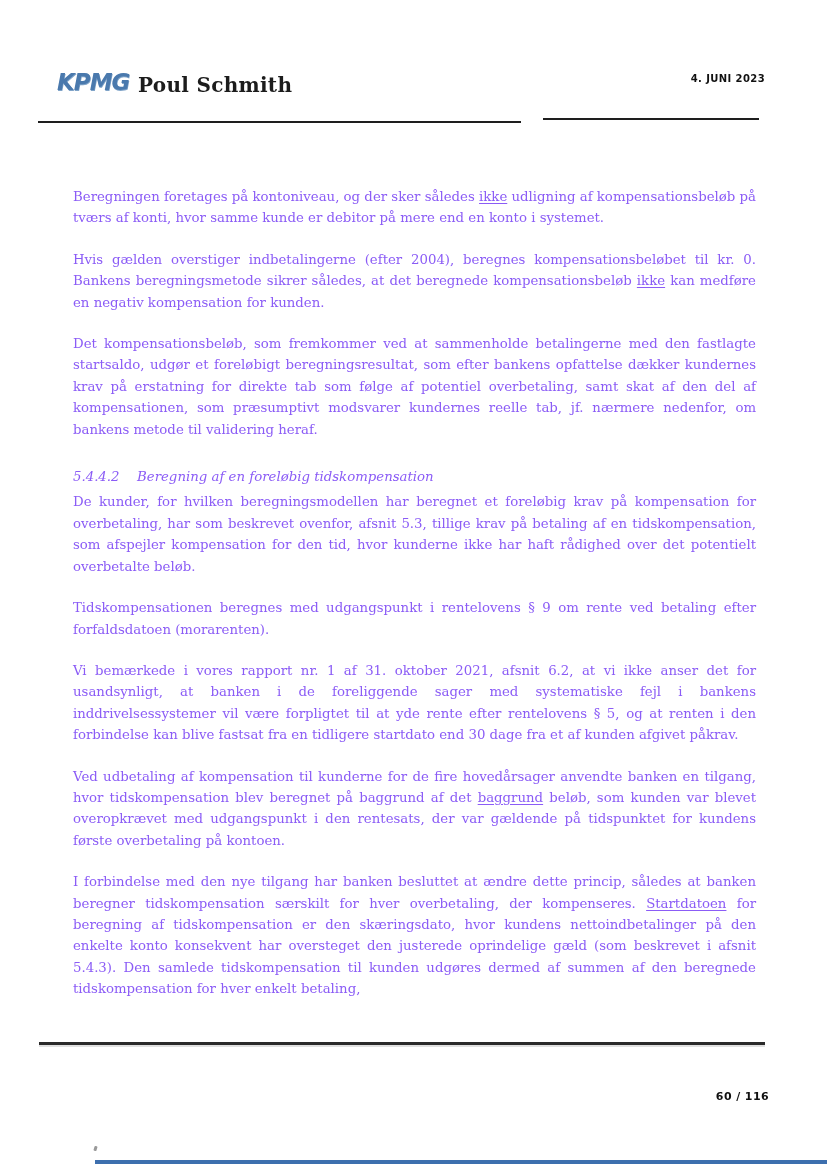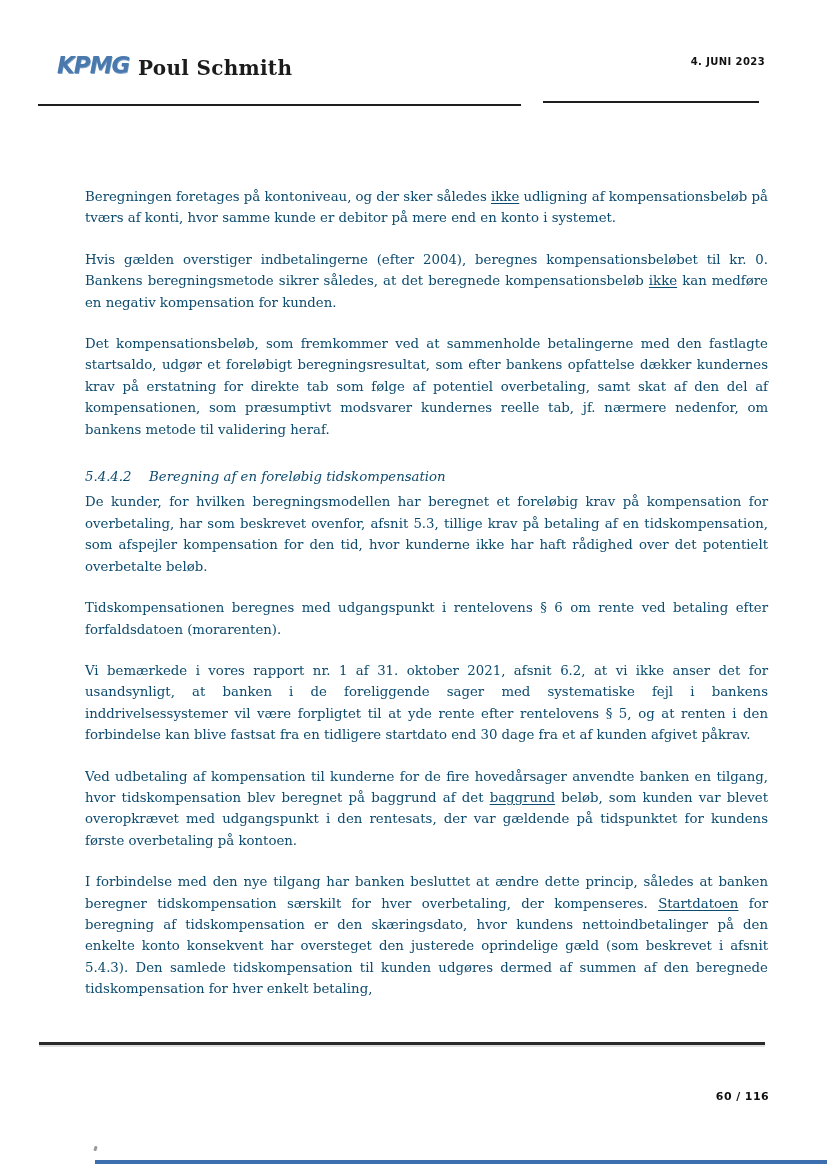--- a/index.html
+++ b/index.html
@@ -10,21 +10,21 @@
   }
   .page{
     position:relative;
     width:827px;
     height:1169px;
     background:#ffffff;
     overflow:hidden;
     margin:0 auto;
   }
   
-  .header{position:absolute;left:0;top:0;width:100%;height:120px;}
+  .header{position:absolute;left:0;top:17px;width:100%;height:120px;}
   .logo{
     position:absolute;left:57px;top:52px;
     font-family:"DejaVu Sans", sans-serif;
     font-style:italic;font-weight:bold;
     font-size:23px;letter-spacing:-1px;
     color:#4a79ad;
     text-shadow:0.5px 0.5px 0 #7fa3c8;
   }
   .firm-name{
     position:absolute;left:138px;top:56px;
@@ -36,22 +36,22 @@
     position:absolute;right:62px;top:56px;
     font-family:"DejaVu Sans", sans-serif;
     font-weight:bold;font-size:10px;color:#111;
     letter-spacing:0.4px;
   }
   .rule{position:absolute;background:#1e1e1e;height:2px;}
   .rule-header-left{left:38px;top:104px;width:483px;}
   .rule-header-right{left:543px;top:101px;width:216px;}
   
   .content{
-    position:absolute;left:85px;top:186px;width:683px;
-    font-size:13.3px;line-height:21.4px;color:#0c4a6e;
+    position:absolute;left:73px;top:186px;width:683px;
+    font-size:13.3px;line-height:21.4px;color:#8b5cf6;
     text-align:justify;
   }
   .content p{margin:0 0 20px 0;}
   .content .u{text-decoration:underline;text-underline-offset:2px;}
   .heading{
     font-style:italic;
     margin:26px 0 4px 0;
   }
   .heading .h-num{display:inline-block;width:64px;}
   .heading .h-title{}
@@ -85,21 +85,21 @@
     <div class="rule rule-header-left"></div>
     <div class="rule rule-header-right"></div>
   </div>
 
   <div class="content">
       <p><span>Beregningen foretages på kontoniveau, og der sker således </span><span class="u">ikke</span><span> udligning af kompensationsbeløb på tværs af konti, hvor samme kunde er debitor på mere end en konto i systemet.</span></p>
       <p><span>Hvis gælden overstiger indbetalingerne (efter 2004), beregnes kompensationsbeløbet til kr. 0. Bankens beregningsmetode sikrer således, at det beregnede kompensationsbeløb </span><span class="u">ikke</span><span> kan medføre en negativ kompensation for kunden.</span></p>
       <p><span>Det kompensationsbeløb, som fremkommer ved at sammenholde betalingerne med den fastlagte startsaldo, udgør et foreløbigt beregningsresultat, som efter bankens opfattelse dækker kundernes krav på erstatning for direkte tab som følge af potentiel overbetaling, samt skat af den del af kompensationen, som præsumptivt modsvarer kundernes reelle tab, jf. nærmere nedenfor, om bankens metode til validering heraf.</span></p>
       <div class="heading"><span class="h-num">5.4.4.2</span><span class="h-title">Beregning af en foreløbig tidskompensation</span></div>
       <p><span>De kunder, for hvilken beregningsmodellen har beregnet et foreløbig krav på kompensation for overbetaling, har som beskrevet ovenfor, afsnit 5.3, tillige krav på betaling af en tidskompensation, som afspejler kompensation for den tid, hvor kunderne ikke har haft rådighed over det potentielt overbetalte beløb.</span></p>
-      <p><span>Tidskompensationen beregnes med udgangspunkt i rentelovens § 6 om rente ved betaling efter forfaldsdatoen (morarenten).</span></p>
+      <p><span>Tidskompensationen beregnes med udgangspunkt i rentelovens § 9 om rente ved betaling efter forfaldsdatoen (morarenten).</span></p>
       <p><span>Vi bemærkede i vores rapport nr. 1 af 31. oktober 2021, afsnit 6.2, at vi ikke anser det for usandsynligt, at banken i de foreliggende sager med systematiske fejl i bankens inddrivelsessystemer vil være forpligtet til at yde rente efter rentelovens § 5, og at renten i den forbindelse kan blive fastsat fra en tidligere startdato end 30 dage fra et af kunden afgivet påkrav.</span></p>
       <p><span>Ved udbetaling af kompensation til kunderne for de fire hovedårsager anvendte banken en tilgang, hvor tidskompensation blev beregnet på baggrund af det </span><span class="u">baggrund</span><span> beløb, som kunden var blevet overopkrævet med udgangspunkt i den rentesats, der var gældende på tidspunktet for kundens første overbetaling på kontoen.</span></p>
       <p><span>I forbindelse med den nye tilgang har banken besluttet at ændre dette princip, således at banken beregner tidskompensation særskilt for hver overbetaling, der kompenseres. </span><span class="u">Startdatoen</span><span> for beregning af tidskompensation er den skæringsdato, hvor kundens nettoindbetalinger på den enkelte konto konsekvent har oversteget den justerede oprindelige gæld (som beskrevet i afsnit 5.4.3). Den samlede tidskompensation til kunden udgøres dermed af summen af den beregnede tidskompensation for hver enkelt betaling,</span></p>
     </div>
 
   <div class="rule rule-footer"></div>
   <div class="page-number">60 / 116</div>
 
   <div class="scan-speck"></div>
   <div class="scan-blue-line"></div>

